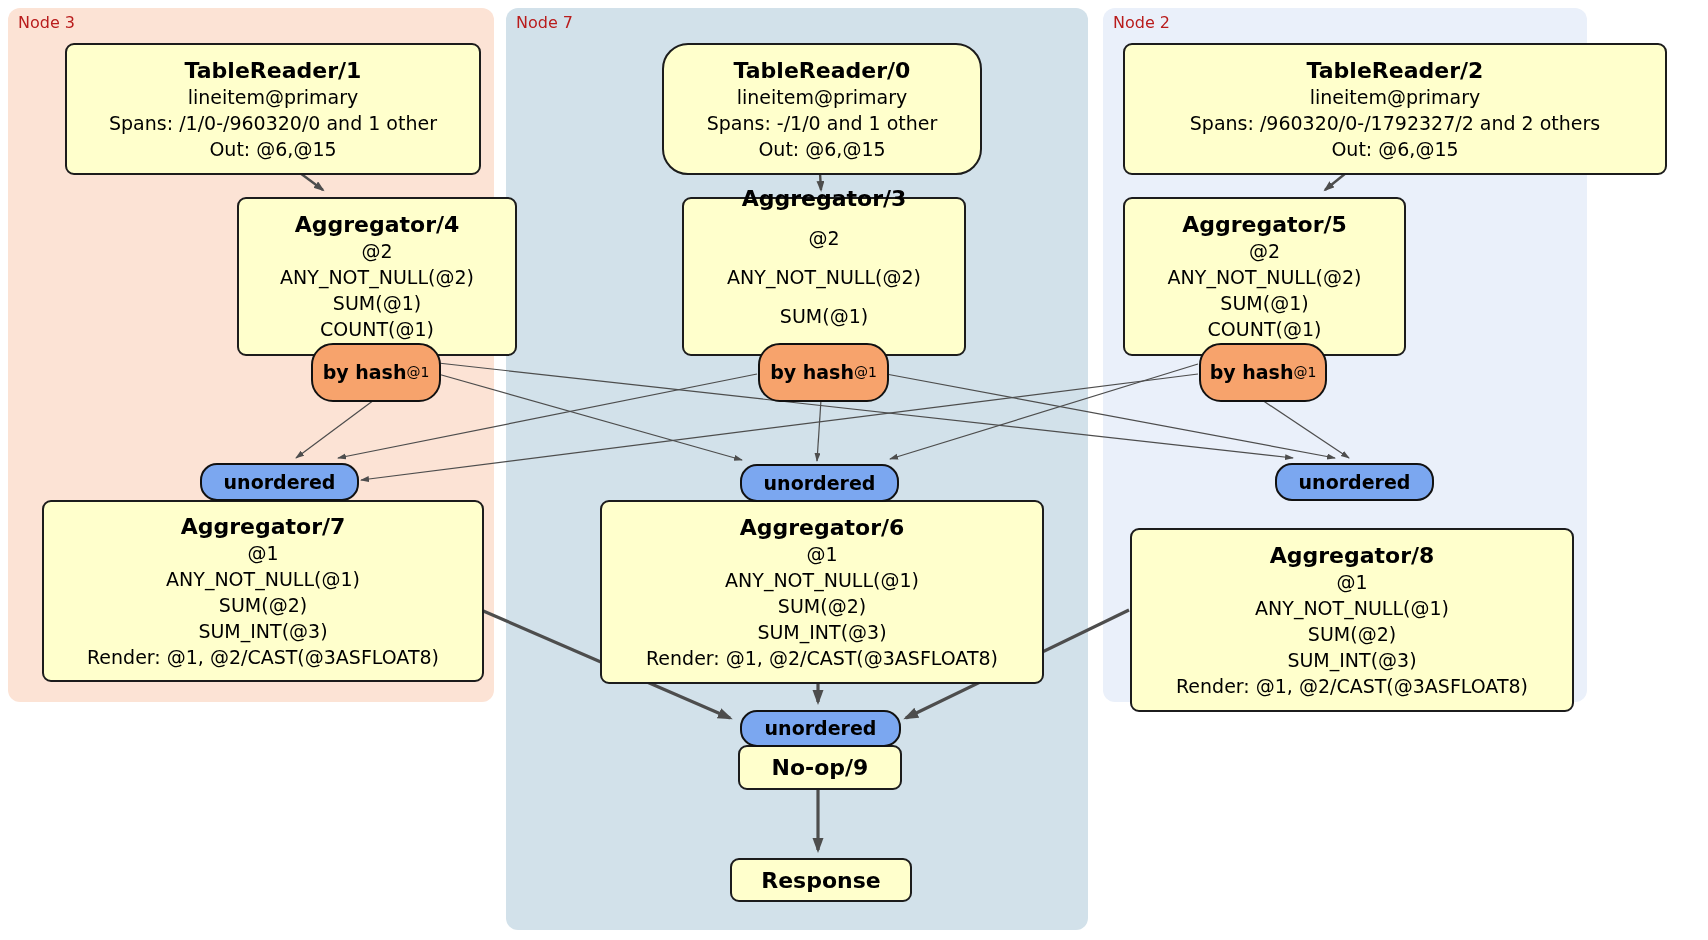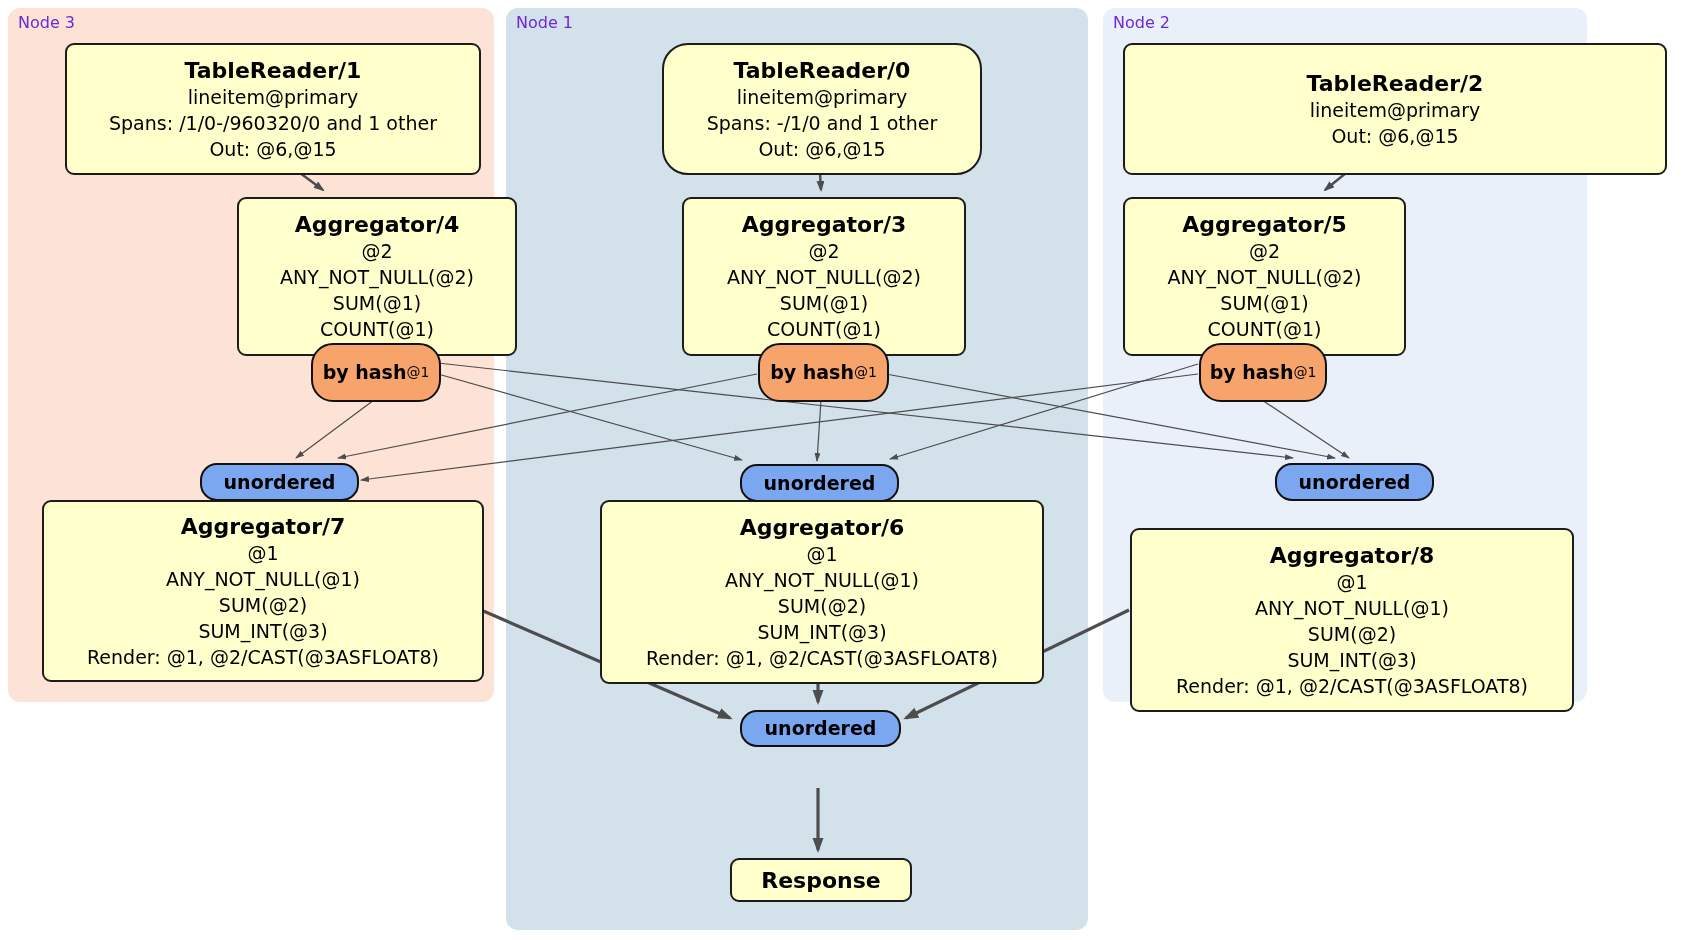--- a/index.html
+++ b/index.html
@@ -1,19 +1,19 @@
 <!DOCTYPE html>
 <html><head>
 <meta charset="utf-8">
 <style>
   html,body{margin:0;padding:0;background:#ffffff;}
   .canvas{position:relative;width:1708px;height:940px;background:#ffffff;overflow:hidden;
           font-family:"DejaVu Sans","Liberation Sans",sans-serif;color:#000;}
   .panel{position:absolute;border-radius:12px;}
-  .panel-label{position:absolute;left:10px;top:5px;font-size:16px;color:#6d28d9;white-space:nowrap;}
+  .panel-label{position:absolute;left:10px;top:5px;font-size:16px;color:#b91c1c;white-space:nowrap;}
   .node3{left:8px;top:8px;width:486px;height:694px;background:#fce3d5;}
   .node1{left:506px;top:8px;width:582px;height:922px;background:#d2e1ea;}
   .node2{left:1103px;top:8px;width:484px;height:694px;background:#eaf0fa;}
   svg.edges{position:absolute;left:0;top:0;z-index:2;pointer-events:none;}
   .box{position:absolute;z-index:3;background:#ffffcc;border:2px solid #1c1c1c;border-radius:9px;
        display:flex;flex-direction:column;justify-content:center;align-items:center;text-align:center;}
   .box-title{font-weight:bold;font-size:22px;line-height:27px;white-space:nowrap;}
   .box-line{font-size:19px;line-height:26px;white-space:nowrap;}
   .oval{position:absolute;z-index:4;border:2px solid #111;display:flex;flex-direction:row;
         justify-content:center;align-items:center;text-align:center;}
@@ -24,21 +24,21 @@
 </style>
 </head>
 <body>
 
 <div class="canvas">
 
   <div class="panel node3">
     <div class="panel-label">Node 3</div>
   </div>
   <div class="panel node1">
-    <div class="panel-label">Node 1</div>
+    <div class="panel-label">Node 7</div>
   </div>
   <div class="panel node2">
     <div class="panel-label">Node 2</div>
   </div>
 
   <svg class="edges" width="1708" height="940" viewBox="0 0 1708 940">
     <defs>
       <marker id="ah-thin" markerWidth="10" markerHeight="8" refX="8" refY="3" orient="auto" markerUnits="userSpaceOnUse">
         <path d="M0,0 L9,3 L0,6 z" fill="#4d4d4d"></path>
       </marker>
@@ -78,31 +78,32 @@
   </div>
   <div class="box" style="left:662px;top:43px;width:316px;height:128px;border-radius:26px;">
     <div class="box-title">TableReader/0</div>
     <div class="box-line">lineitem@primary</div>
     <div class="box-line">Spans: -/1/0 and 1 other</div>
     <div class="box-line">Out: @6,@15</div>
   </div>
   <div class="box" style="left:1123px;top:43px;width:540px;height:128px;">
     <div class="box-title">TableReader/2</div>
     <div class="box-line">lineitem@primary</div>
+    <div class="box-line">Spans: /960320/0-/1792327/2 and 2 others</div>
     <div class="box-line">Out: @6,@15</div>
   </div>
 
   <div class="box" style="left:237px;top:197px;width:276px;height:155px;">
     <div class="box-title">Aggregator/4</div>
     <div class="box-line">@2</div>
     <div class="box-line">ANY_NOT_NULL(@2)</div>
     <div class="box-line">SUM(@1)</div>
     <div class="box-line">COUNT(@1)</div>
   </div>
-  <div class="box" style="left:682px;top:197px;width:280px;height:155px;">
+  <div class="box" style="left:682px;top:197px;width:280px;height:155px;gap:13px;">
     <div class="box-title">Aggregator/3</div>
     <div class="box-line">@2</div>
     <div class="box-line">ANY_NOT_NULL(@2)</div>
     <div class="box-line">SUM(@1)</div>
     <div class="box-line">COUNT(@1)</div>
   </div>
   <div class="box" style="left:1123px;top:197px;width:279px;height:155px;">
     <div class="box-title">Aggregator/5</div>
     <div class="box-line">@2</div>
     <div class="box-line">ANY_NOT_NULL(@2)</div>
@@ -154,17 +155,20 @@
     <div class="box-line">@1</div>
     <div class="box-line">ANY_NOT_NULL(@1)</div>
     <div class="box-line">SUM(@2)</div>
     <div class="box-line">SUM_INT(@3)</div>
     <div class="box-line">Render: @1, @2/CAST(@3ASFLOAT8)</div>
   </div>
 
   <div class="oval sync" style="left:740px;top:710px;width:157px;height:33px;">
     <div class="oval-label">unordered</div>
   </div>
+  <div class="box" style="left:738px;top:745px;width:160px;height:41px;">
+    <div class="box-title">No-op/9</div>
+  </div>
   <div class="box" style="left:730px;top:858px;width:178px;height:40px;">
     <div class="box-title">Response</div>
   </div>
 
 </div>
 
 </body></html>

